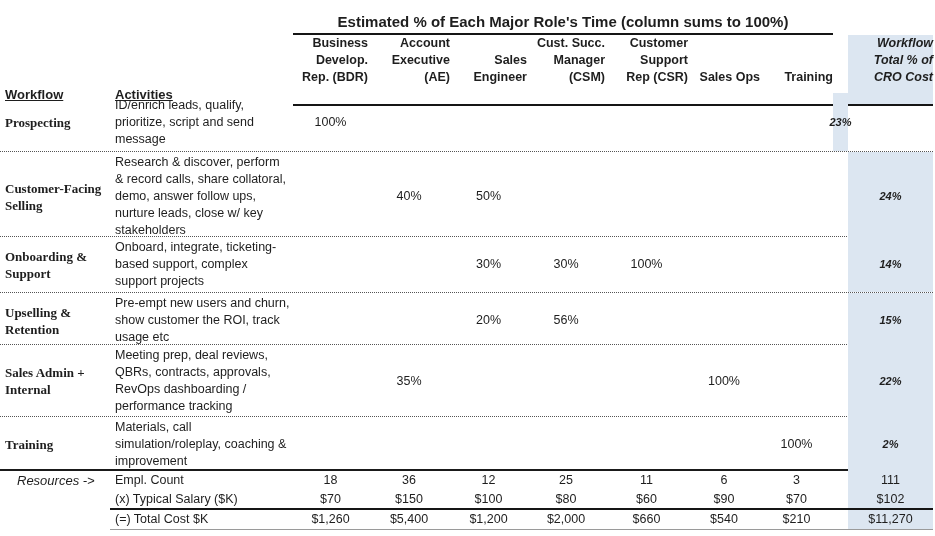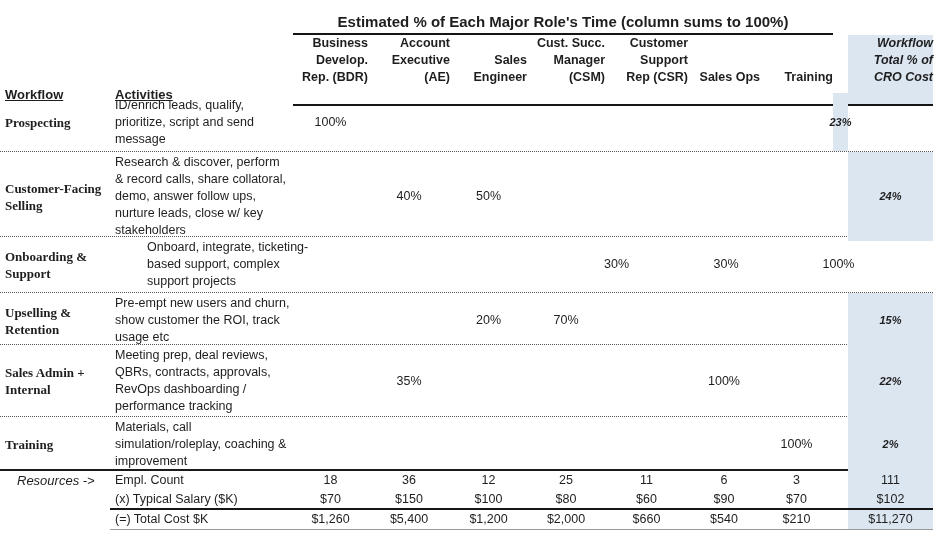--- a/index.html
+++ b/index.html
@@ -21,21 +21,21 @@
   .r-head { height:58px; }
   .r-head .c { align-items:flex-end; }
   .hdr-left { font-weight:bold; font-size:13px; text-decoration:underline; padding:0 0 3px 5px; }
   .role-h, .hl-h { border-bottom:2px solid #151515; font-weight:bold; }
   .role-h, .hl-h { display:flex; flex-direction:column; justify-content:flex-end; padding-bottom:18px; }
   .role-h span, .hl-h span { display:block; line-height:17px; }
   .hl-h { font-style:italic; }
 
   
   .wrow { border-bottom:1px dotted #555; }
-  .r1{height:59px;} .r2{height:85px;} .r3{height:56px;gap:32px;} .r4{height:52px;} .r5{height:72px;}
+  .r1{height:59px;} .r2{height:85px;} .r3{height:56px;} .r4{height:52px;} .r5{height:72px;}
   .r6{height:54px; border-bottom:2px solid #1a1a1a;}
   .wf { font-weight:bold; font-size:13px; padding-left:5px;font-family:Liberation Serif, serif; }
   .act { padding:2px 2px 2px 5px; }
   .tot { font-weight:bold; font-style:italic; font-size:11px; }
 
   
   .ra{height:19px;} .rb{height:20px;} .rc{height:20px;}
   .res-label { font-weight:normal; font-style:italic; font-size:13px; padding-left:5px;margin-left:12px; }
   .rlab { padding-left:5px; }
   .rb .c { border-bottom:2px solid #151515; }
@@ -137,21 +137,21 @@
     <div class="c"></div>
     <div class="c hl tot">14%</div>
   </div>
 
   <div class="row wrow r4">
     <div class="c cl wf">Upselling &amp; Retention</div>
     <div class="c cl act">Pre-empt new users and churn, show customer the ROI, track usage etc</div>
     <div class="c"></div>
     <div class="c"></div>
     <div class="c">20%</div>
-    <div class="c">70%</div>
+    <div class="c">56%</div>
     <div class="c"></div>
     <div class="c"></div>
     <div class="c"></div>
     <div class="c"></div>
     <div class="c hl tot">15%</div>
   </div>
 
   <div class="row wrow r5">
     <div class="c cl wf">Sales Admin + Internal</div>
     <div class="c cl act">Meeting prep, deal reviews, QBRs, contracts, approvals, RevOps dashboarding / performance tracking</div>

